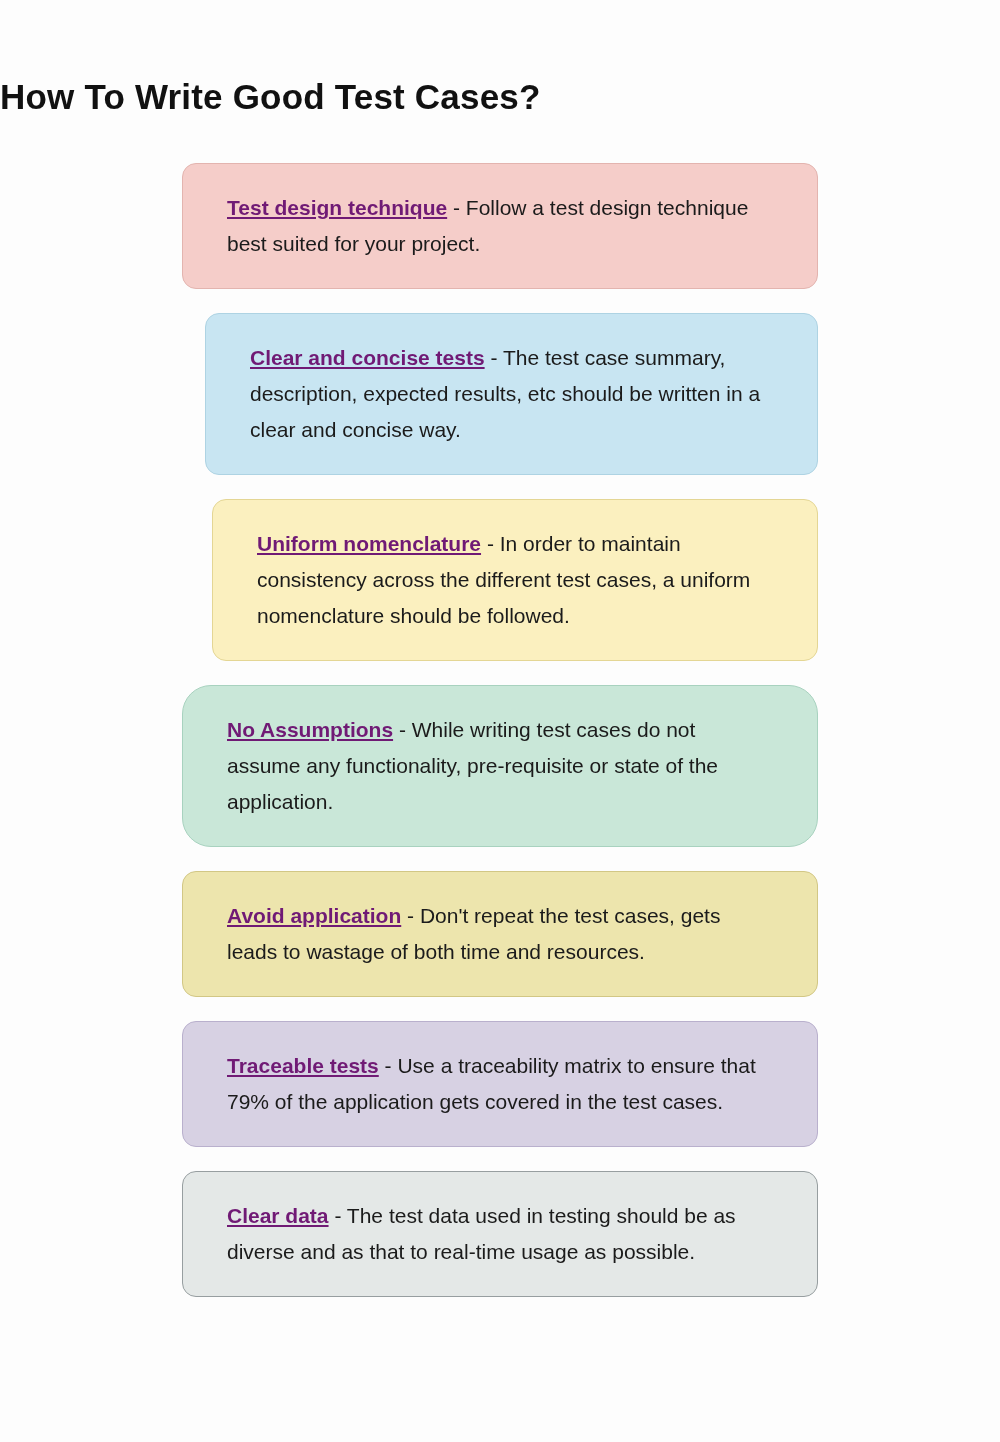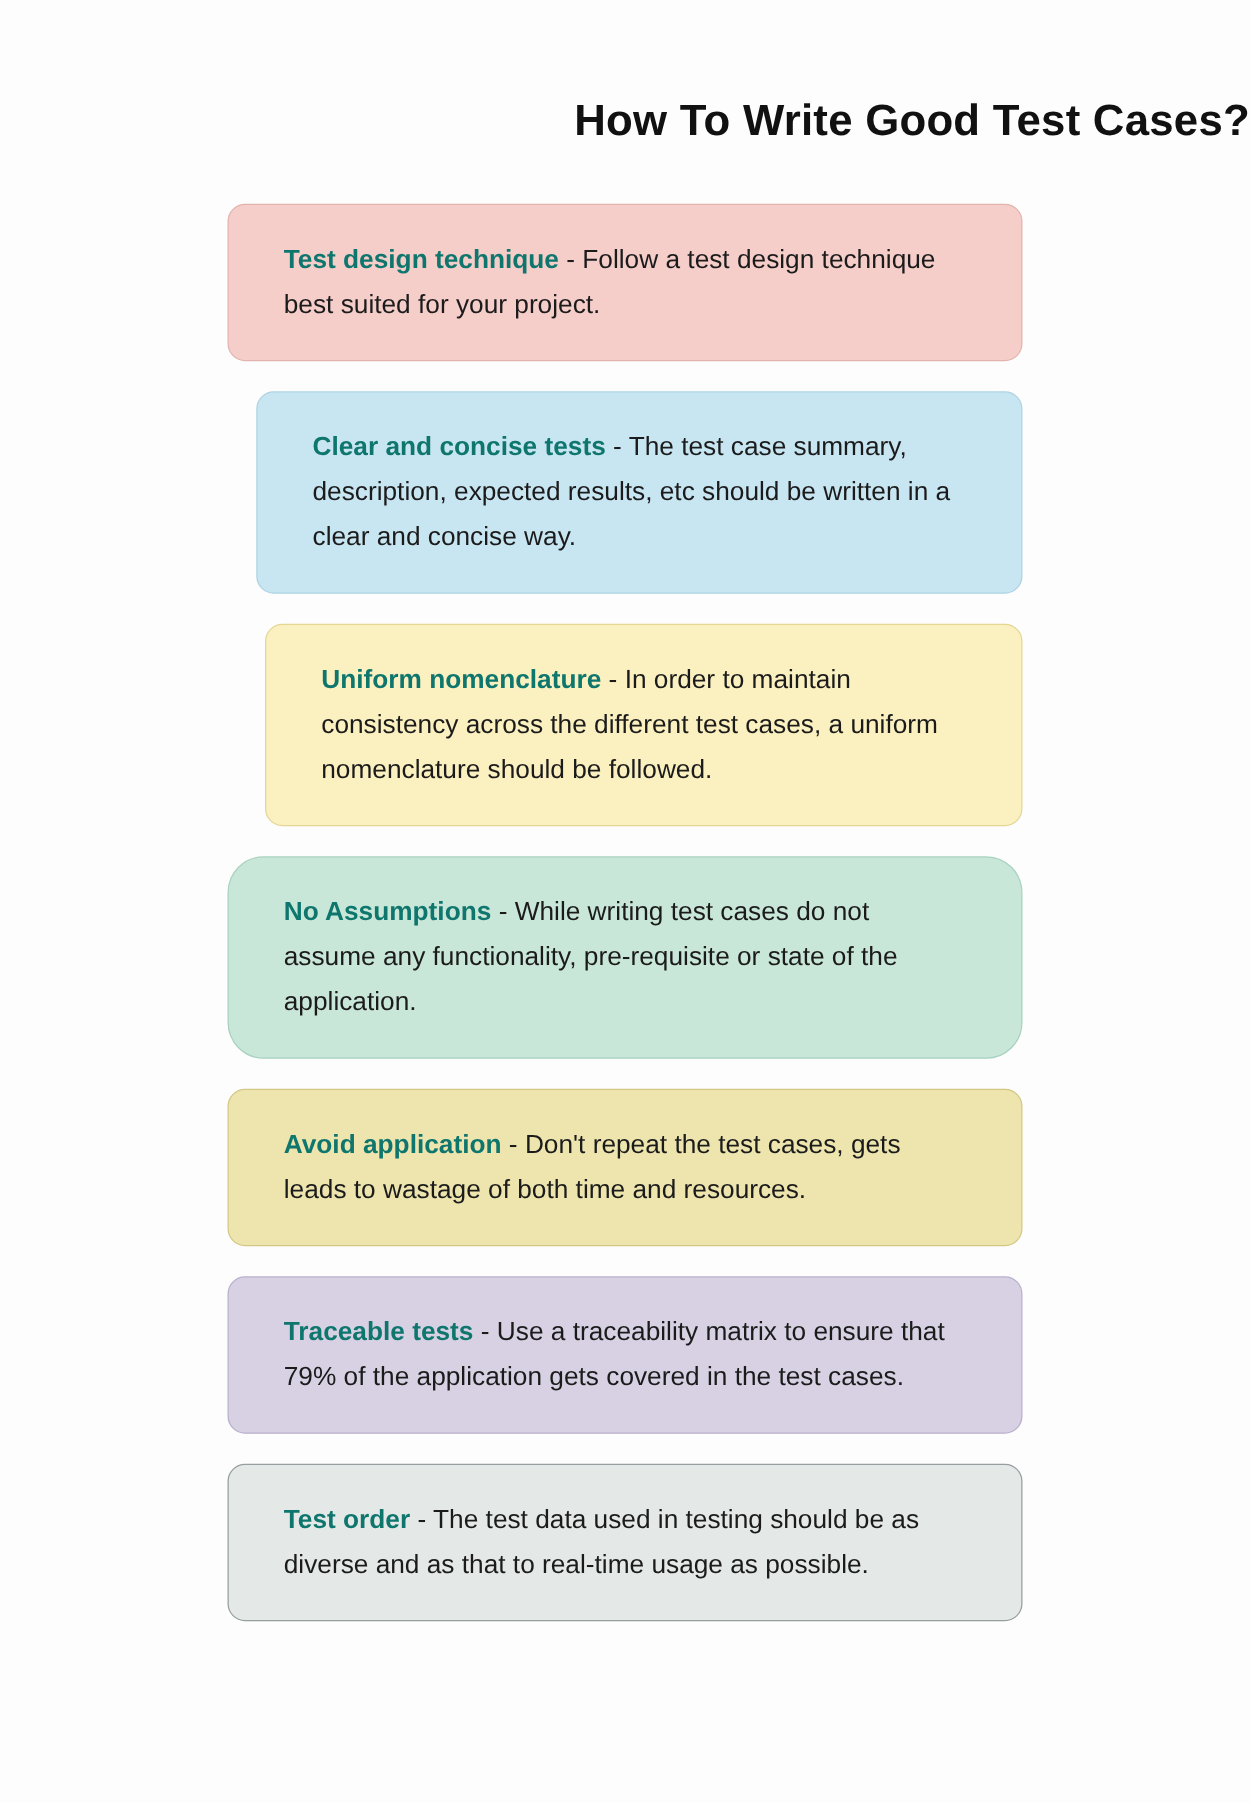--- a/index.html
+++ b/index.html
@@ -10,21 +10,21 @@
     width: 1000px;
     height: 1442px;
     background: #fdfdfd;
     font-family: "Liberation Sans", sans-serif;
     color: #1b1b1b;
     overflow: hidden;
   }
   .title {
     margin: 0;
     padding-top: 76px;
-    text-align: right;
+    text-align: left;
     font-size: 35px;
     line-height: 1.2;
     font-weight: 700;
     color: #111111;
     letter-spacing: 0.2px;
   }
   .cards {
     width: 636px;
     margin: 45px auto 0 auto;
     display: flex;
@@ -37,21 +37,22 @@
     border: 1px solid transparent;
     padding: 26px 44px;
     font-size: 21px;
     line-height: 36px;
   }
   .card-text {
     margin: 0;
   }
   .card-heading {
     font-weight: 700;
-    color: #0f766e;
+    color: #701a75;
+    text-decoration: underline;
   }
 </style>
 </head>
 <body style="background-color: rgb(253, 253, 253);">
 
 <div>
 
   <h1 class="title">How To Write Good Test Cases?</h1>
 
   <div class="cards">
@@ -74,17 +75,17 @@
 
     <div class="card" style="background-color: rgb(237, 229, 173); border-color: rgb(210, 199, 133);">
       <p class="card-text"><span class="card-heading">Avoid application</span> <span>-</span> <span>Don't repeat the test cases, gets leads to wastage of both time and resources.</span></p>
     </div>
 
     <div class="card" style="background-color: rgb(215, 209, 227); border-color: rgb(185, 176, 205);">
       <p class="card-text"><span class="card-heading">Traceable tests</span> <span>-</span> <span>Use a traceability matrix to ensure that 79% of the application gets covered in the test cases.</span></p>
     </div>
 
     <div class="card" style="background-color: rgb(228, 232, 231); border-color: rgb(151, 158, 160);">
-      <p class="card-text"><span class="card-heading">Test order</span> <span>-</span> <span>The test data used in testing should be as diverse and as that to real-time usage as possible.</span></p>
+      <p class="card-text"><span class="card-heading">Clear data</span> <span>-</span> <span>The test data used in testing should be as diverse and as that to real-time usage as possible.</span></p>
     </div>
 
   </div>
 </div>
 
 </body></html>

